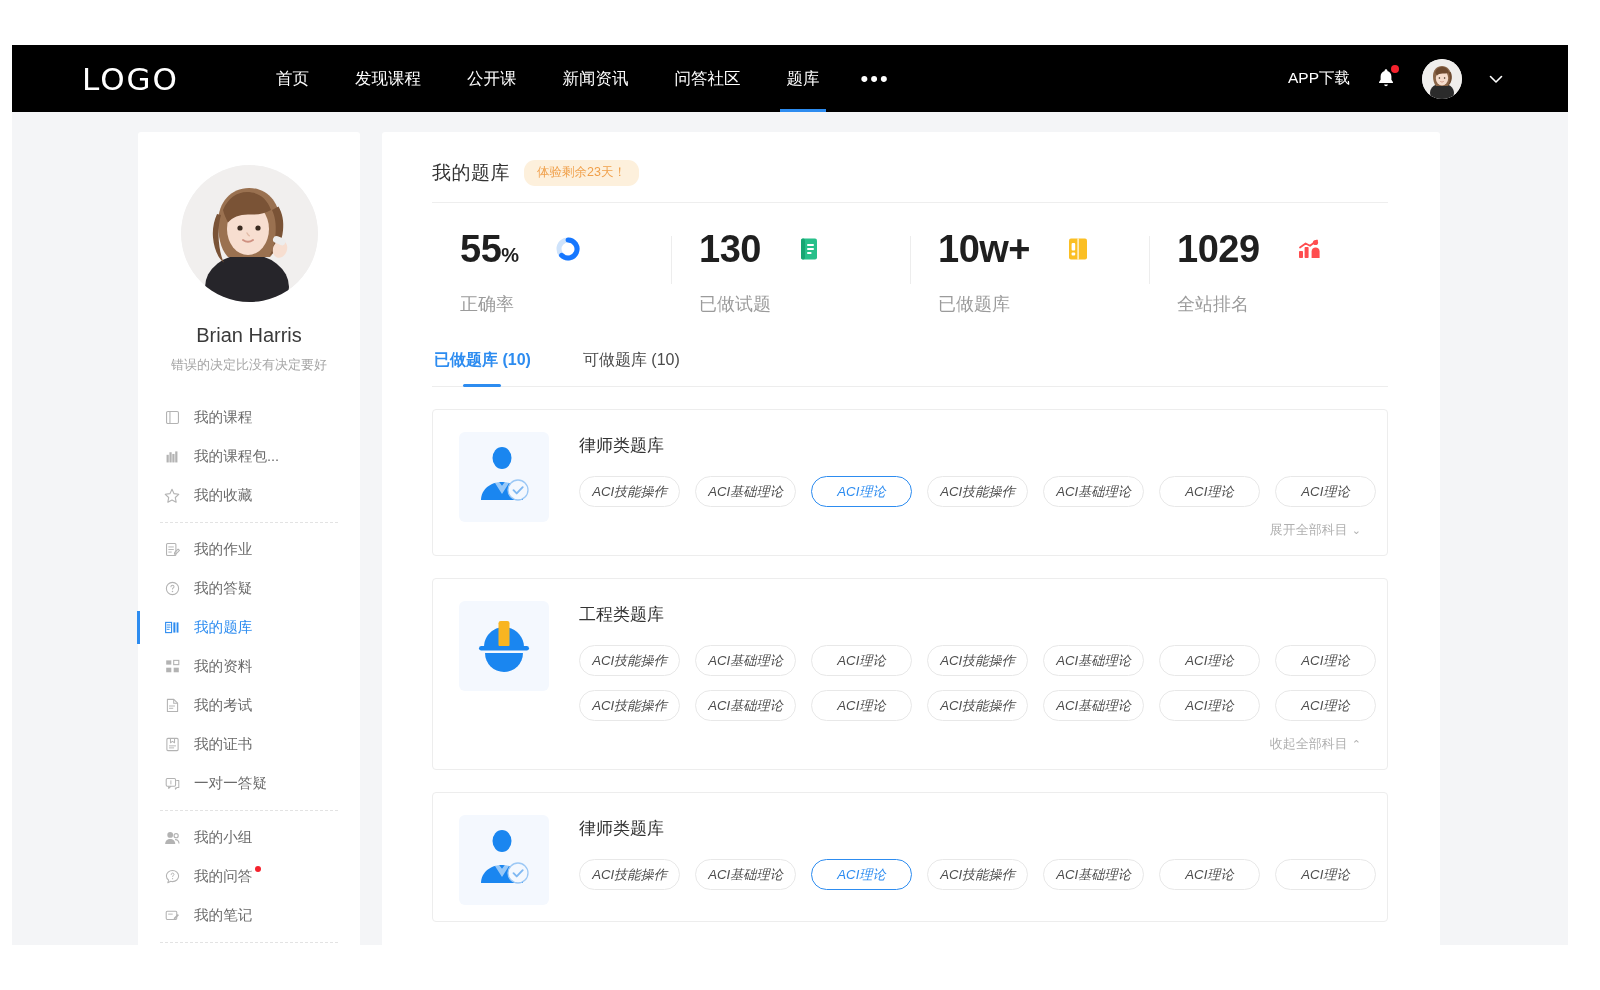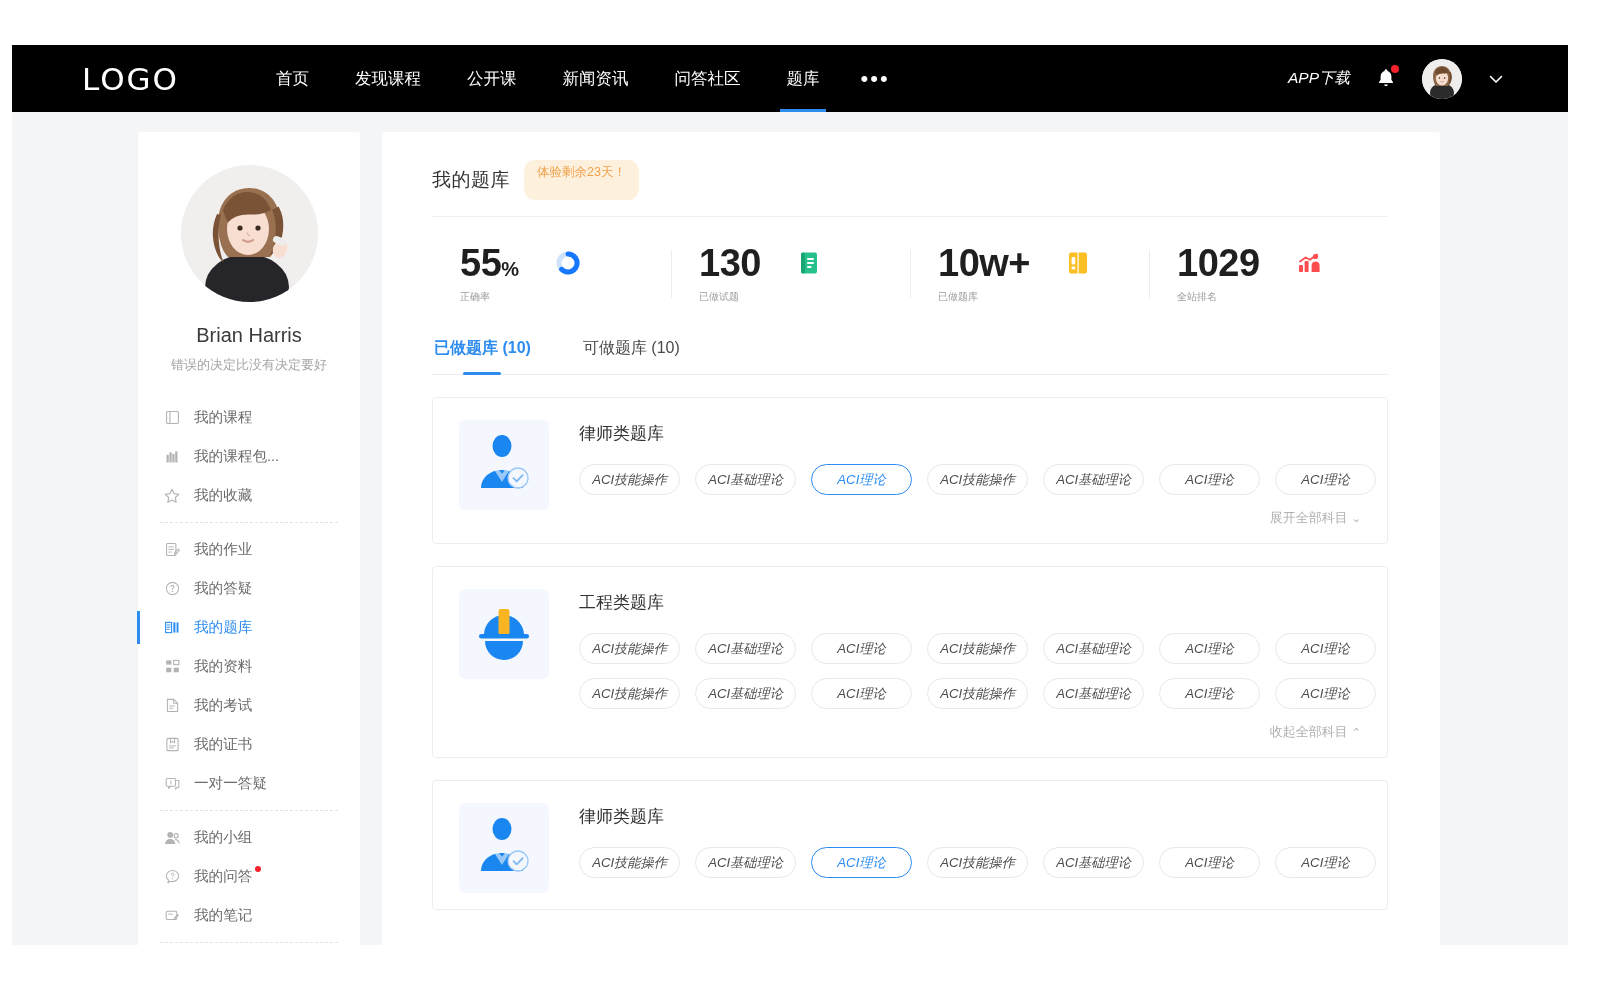--- a/index.html
+++ b/index.html
@@ -66,21 +66,20 @@
     padding: 0 18px;
     line-height: 0.6;
     cursor: pointer;
   }
   .header-right {
     margin-left: auto;
     margin-right: 62px;
     display: flex;
     align-items: center;
     gap: 24px;
-    font-style: italic;
   }
   .app-dl { color: #ffffff; font-size: 15.5px; cursor: pointer; white-space: nowrap; }
   .bell-wrap { position: relative; width: 24px; height: 26px; cursor: pointer; }
   .bell-dot {
     position: absolute; right: -1px; top: -1px;
     width: 8px; height: 8px; border-radius: 50%;
     background: #f5222d;
   }
   .avatar-hd {
     width: 40px; height: 40px; border-radius: 50%;
@@ -184,21 +183,21 @@
   }
   .page-title {
     font-size: 19px;
     color: #333333;
     letter-spacing: 0.5px;
   }
   .trial-badge {
     background: #fdf0dc;
     color: #f0a04b;
     font-size: 12.5px;
-    padding: 4px 13px 19px 13px;
+    padding: 4px 13px 5px 13px;
     border-radius: 11px;
     white-space: nowrap;
   }
 
   
   .stats {
     display: flex;
     padding: 27px 0 22px 0;
   }
   .stat {
@@ -223,22 +222,22 @@
   .stat-num {
     font-size: 38px;
     font-weight: 700;
     color: #1f1f1f;
     letter-spacing: -0.5px;
     line-height: 1;
     font-family: "Liberation Sans", sans-serif;
   }
   .stat-num .unit { font-size: 20px; font-weight: 700; }
   .stat-label {
-    margin-top: 8px;
-    font-size: 10px;
+    margin-top: 24px;
+    font-size: 18px;
     color: #9b9b9b;
   }
   .stat-ico { width: 26px; height: 26px; flex: 0 0 26px; }
 
   
   .tabs {
     display: flex;
     gap: 48px;
     border-bottom: 1px solid #ededed;
     padding-top: 6px;

